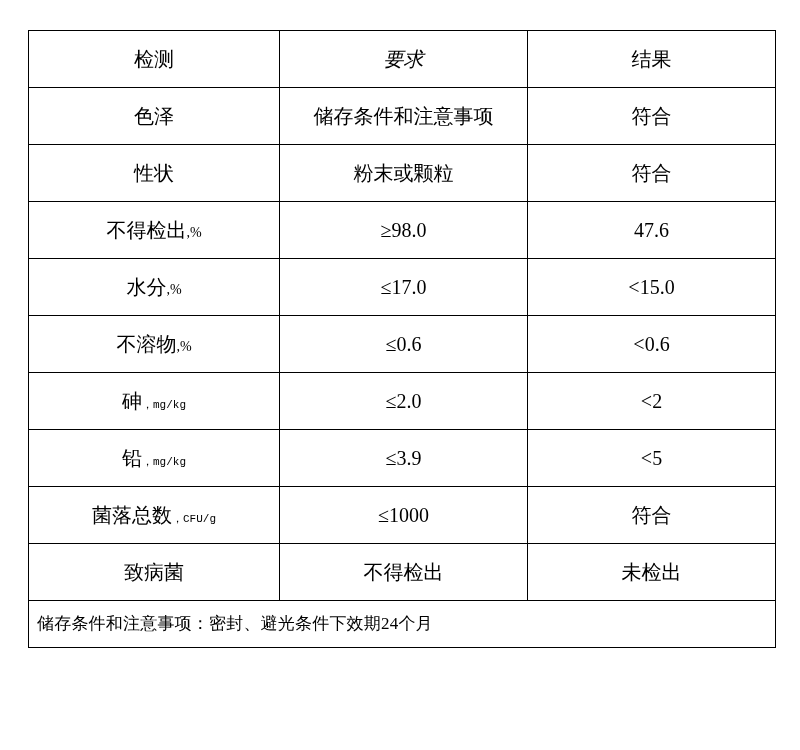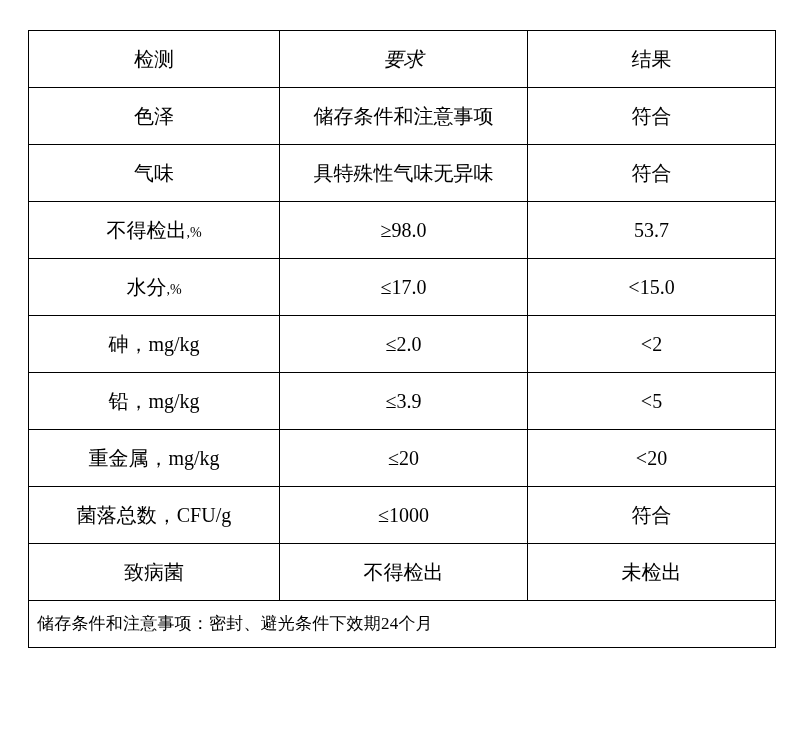--- a/index.html
+++ b/index.html
@@ -39,21 +39,22 @@
   }
   .col-item { width: 250px; }
   .col-req  { width: 247px; font-style: italic; }
   .col-res  { width: 247px; }
 
   .unit {
     font-size: 14px;
     font-family: "Liberation Serif", "DejaVu Serif", serif;
   }
   .unit-small {
-    font-size: 20px;
+    font-size: 11px;
+    font-family: Liberation Mono, monospace;
   }
   .note-row td {
     border: 1.6px solid #000000;
     text-align: left;
     height: 46px;
     padding-left: 8px;
     font-size: 17px;
   }
   .note-text {
     display: block;
@@ -74,57 +75,57 @@
         <td class="col-req">要求</td>
         <td class="col-res">结果</td>
       </tr>
 
       <tr>
         <td><span>色泽</span><span class="unit"></span></td>
         <td>储存条件和注意事项</td>
         <td>符合</td>
       </tr>
 
-
       <tr>
-        <td><span>气味</span><span class="unit"></span></td>
-        <td>具特殊性气味无异味</td>
+        <td><span>性状</span><span class="unit"></span></td>
+        <td>粉末或颗粒</td>
         <td>符合</td>
       </tr>
+
 
       <tr>
         <td><span>不得检出</span><span class="unit">,%</span></td>
         <td>≥98.0</td>
-        <td>53.7</td>
+        <td>47.6</td>
       </tr>
 
       <tr>
         <td><span>水分</span><span class="unit">,%</span></td>
         <td>≤17.0</td>
         <td>&lt;15.0</td>
       </tr>
 
+      <tr>
+        <td><span>不溶物</span><span class="unit">,%</span></td>
+        <td>≤0.6</td>
+        <td>&lt;0.6</td>
+      </tr>
 
       <tr>
         <td><span>砷</span><span class="unit-small unit">，mg/kg</span></td>
         <td>≤2.0</td>
         <td>&lt;2</td>
       </tr>
 
       <tr>
         <td><span>铅</span><span class="unit-small unit">，mg/kg</span></td>
         <td>≤3.9</td>
         <td>&lt;5</td>
       </tr>
 
-      <tr>
-        <td><span>重金属</span><span class="unit-small unit">，mg/kg</span></td>
-        <td>≤20</td>
-        <td>&lt;20</td>
-      </tr>
 
       <tr>
         <td><span>菌落总数</span><span class="unit-small unit">，CFU/g</span></td>
         <td>≤1000</td>
         <td>符合</td>
       </tr>
 
       <tr>
         <td><span>致病菌</span><span class="unit"></span></td>
         <td>不得检出</td>

